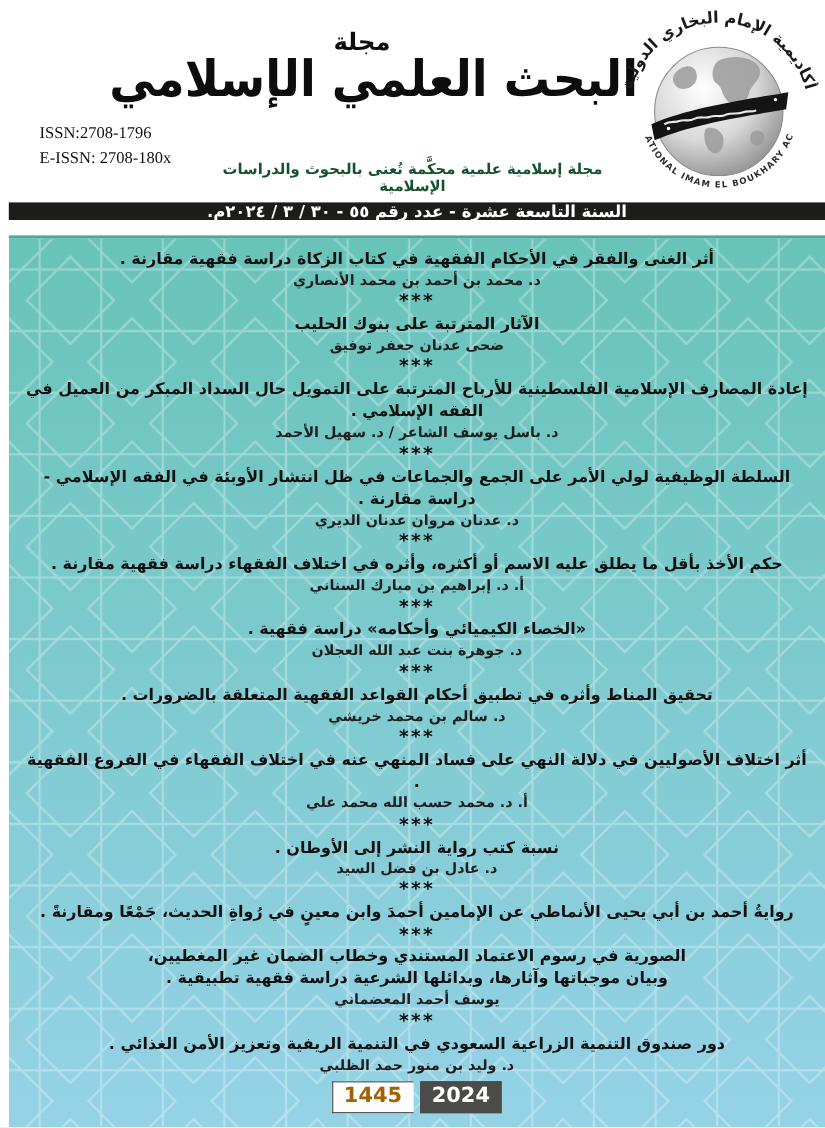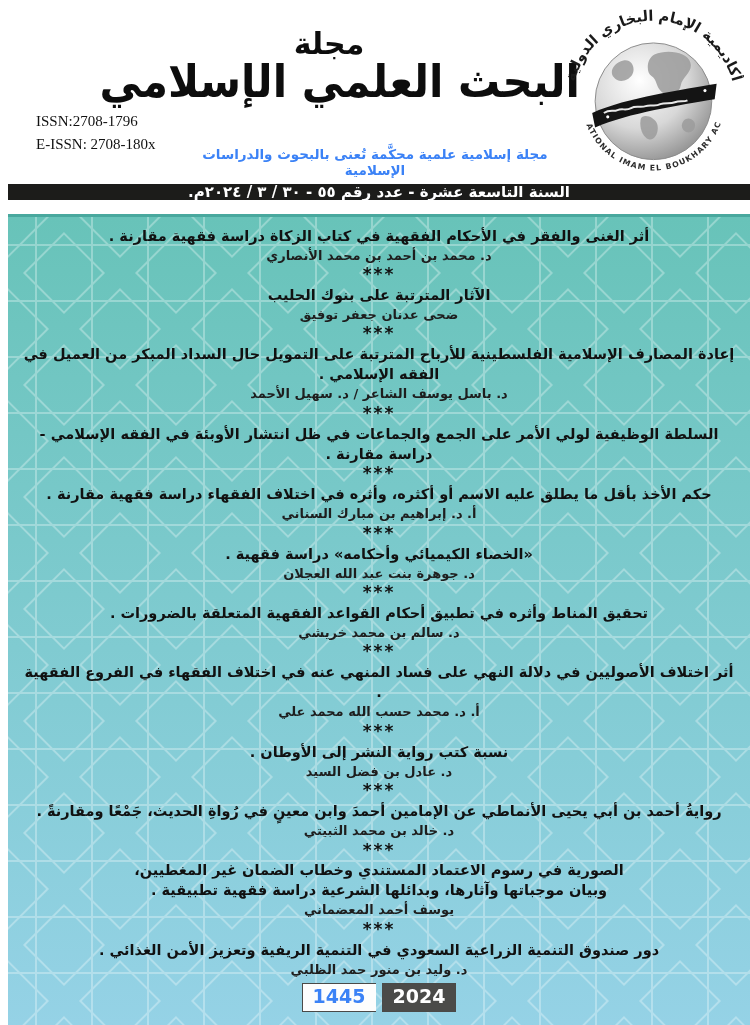--- a/index.html
+++ b/index.html
@@ -11,30 +11,30 @@
   }
   
   .header{position:absolute;top:0;left:0;width:100%;height:184px;background:#fff;}
   .issn-block{
     position:absolute;left:36px;top:78px;
     font-family:"Liberation Serif",serif;font-weight:normal;
     font-size:15px;line-height:1.55;color:#111;white-space:nowrap;margin-top:32px;
   }
   .masthead{position:absolute;left:170px;top:26px;width:410px;text-align:center;direction:rtl;}
   .cal-mojala{
-    display:block;font-size:30px;font-weight:bold;color:#0d0d0d;
+    display:block;font-size:22px;font-weight:bold;color:#0d0d0d;
     margin-right:92px;margin-bottom:-4px;letter-spacing:-1px;
   }
   .cal-main{
     display:block;font-size:42px;font-weight:bold;color:#0d0d0d;
     letter-spacing:-2px;transform:scaleY(1.08);white-space:nowrap;
   }
   .subtitle{
     position:absolute;left:190px;top:146px;width:370px;text-align:center;direction:rtl;
-    font-size:13.5px;font-weight:bold;color:#3b82f6;
+    font-size:13.5px;font-weight:bold;color:#14532d;
   }
   .logo{position:absolute;right:6px;top:6px;width:185px;height:175px;}
   
   .band{
     position:absolute;top:184px;left:8px;right:0;height:16px;
     background:#1c1c1a;display:flex;align-items:center;justify-content:center;
   }
   .band-text{direction:rtl;color:#fff;font-size:15px;font-weight:bold;letter-spacing:.3px;}
   
   .body{
@@ -55,21 +55,21 @@
   .a-author{font-size:13px;font-weight:bold;color:#1e1e1e;line-height:1.3;margin-top:2px;}
   .sep{
     font-size:17px;font-weight:bold;color:#111;line-height:.9;
     letter-spacing:2px;text-align:center;
   }
   .years{display:flex;direction:ltr;gap:6px;justify-content:center;align-items:center;margin-top:2px;}
   .year{
     font-size:19px;font-weight:bold;padding:1px 10px 2px;line-height:1.25;
     font-family:"DejaVu Sans",sans-serif;
   }
-  .year-hijri{background:#fdfdfd;color:#3b82f6;border:1px solid #4a4a48;border-right:none;}
+  .year-hijri{background:#fdfdfd;color:#a16207;border:1px solid #4a4a48;border-right:none;}
   .year-greg{background:#4b4b49;color:#ffffff;border:1px solid #4a4a48;}
 </style>
 </head>
 <body>
 
 <div class="page">
 
   <div class="header">
 
     <div class="issn-block">
@@ -165,20 +165,21 @@
       <div class="sep">***</div>
 
       <div class="article">
         <div class="a-title">إعادة المصارف الإسلامية الفلسطينية للأرباح المترتبة على التمويل حال السداد المبكر من العميل في الفقه الإسلامي .</div>
         <div class="a-author">د. باسل يوسف الشاعر / د. سهيل الأحمد</div>
       </div>
       <div class="sep">***</div>
 
       <div class="article">
         <div class="a-title">السلطة الوظيفية لولي الأمر على الجمع والجماعات في ظل انتشار الأوبئة في الفقه الإسلامي - دراسة مقارنة .</div>
+        <div class="a-author">د. عدنان مروان عدنان الديري</div>
       </div>
       <div class="sep">***</div>
 
       <div class="article">
         <div class="a-title">حكم الأخذ بأقل ما يطلق عليه الاسم أو أكثره، وأثره في اختلاف الفقهاء دراسة فقهية مقارنة .</div>
         <div class="a-author">أ. د. إبراهيم بن مبارك السناني</div>
       </div>
       <div class="sep">***</div>
 
       <div class="article">
@@ -200,21 +201,20 @@
       <div class="sep">***</div>
 
       <div class="article">
         <div class="a-title">نسبة كتب رواية النشر إلى الأوطان .</div>
         <div class="a-author">د. عادل بن فضل السيد</div>
       </div>
       <div class="sep">***</div>
 
       <div class="article">
         <div class="a-title">روايةُ أحمد بن أبي يحيى الأنماطي عن الإمامين أحمدَ وابن معينٍ في رُواةِ الحديث، جَمْعًا ومقارنةً .</div>
-        <div class="a-author">د. خالد بن محمد الثبيتي</div>
       </div>
       <div class="sep">***</div>
 
       <div class="article">
         <div class="a-title">الصورية في رسوم الاعتماد المستندي وخطاب الضمان غير المغطيين،
 وبيان موجباتها وآثارها، وبدائلها الشرعية دراسة فقهية تطبيقية .</div>
         <div class="a-author">يوسف أحمد المعضماني</div>
       </div>
       <div class="sep">***</div>
 

